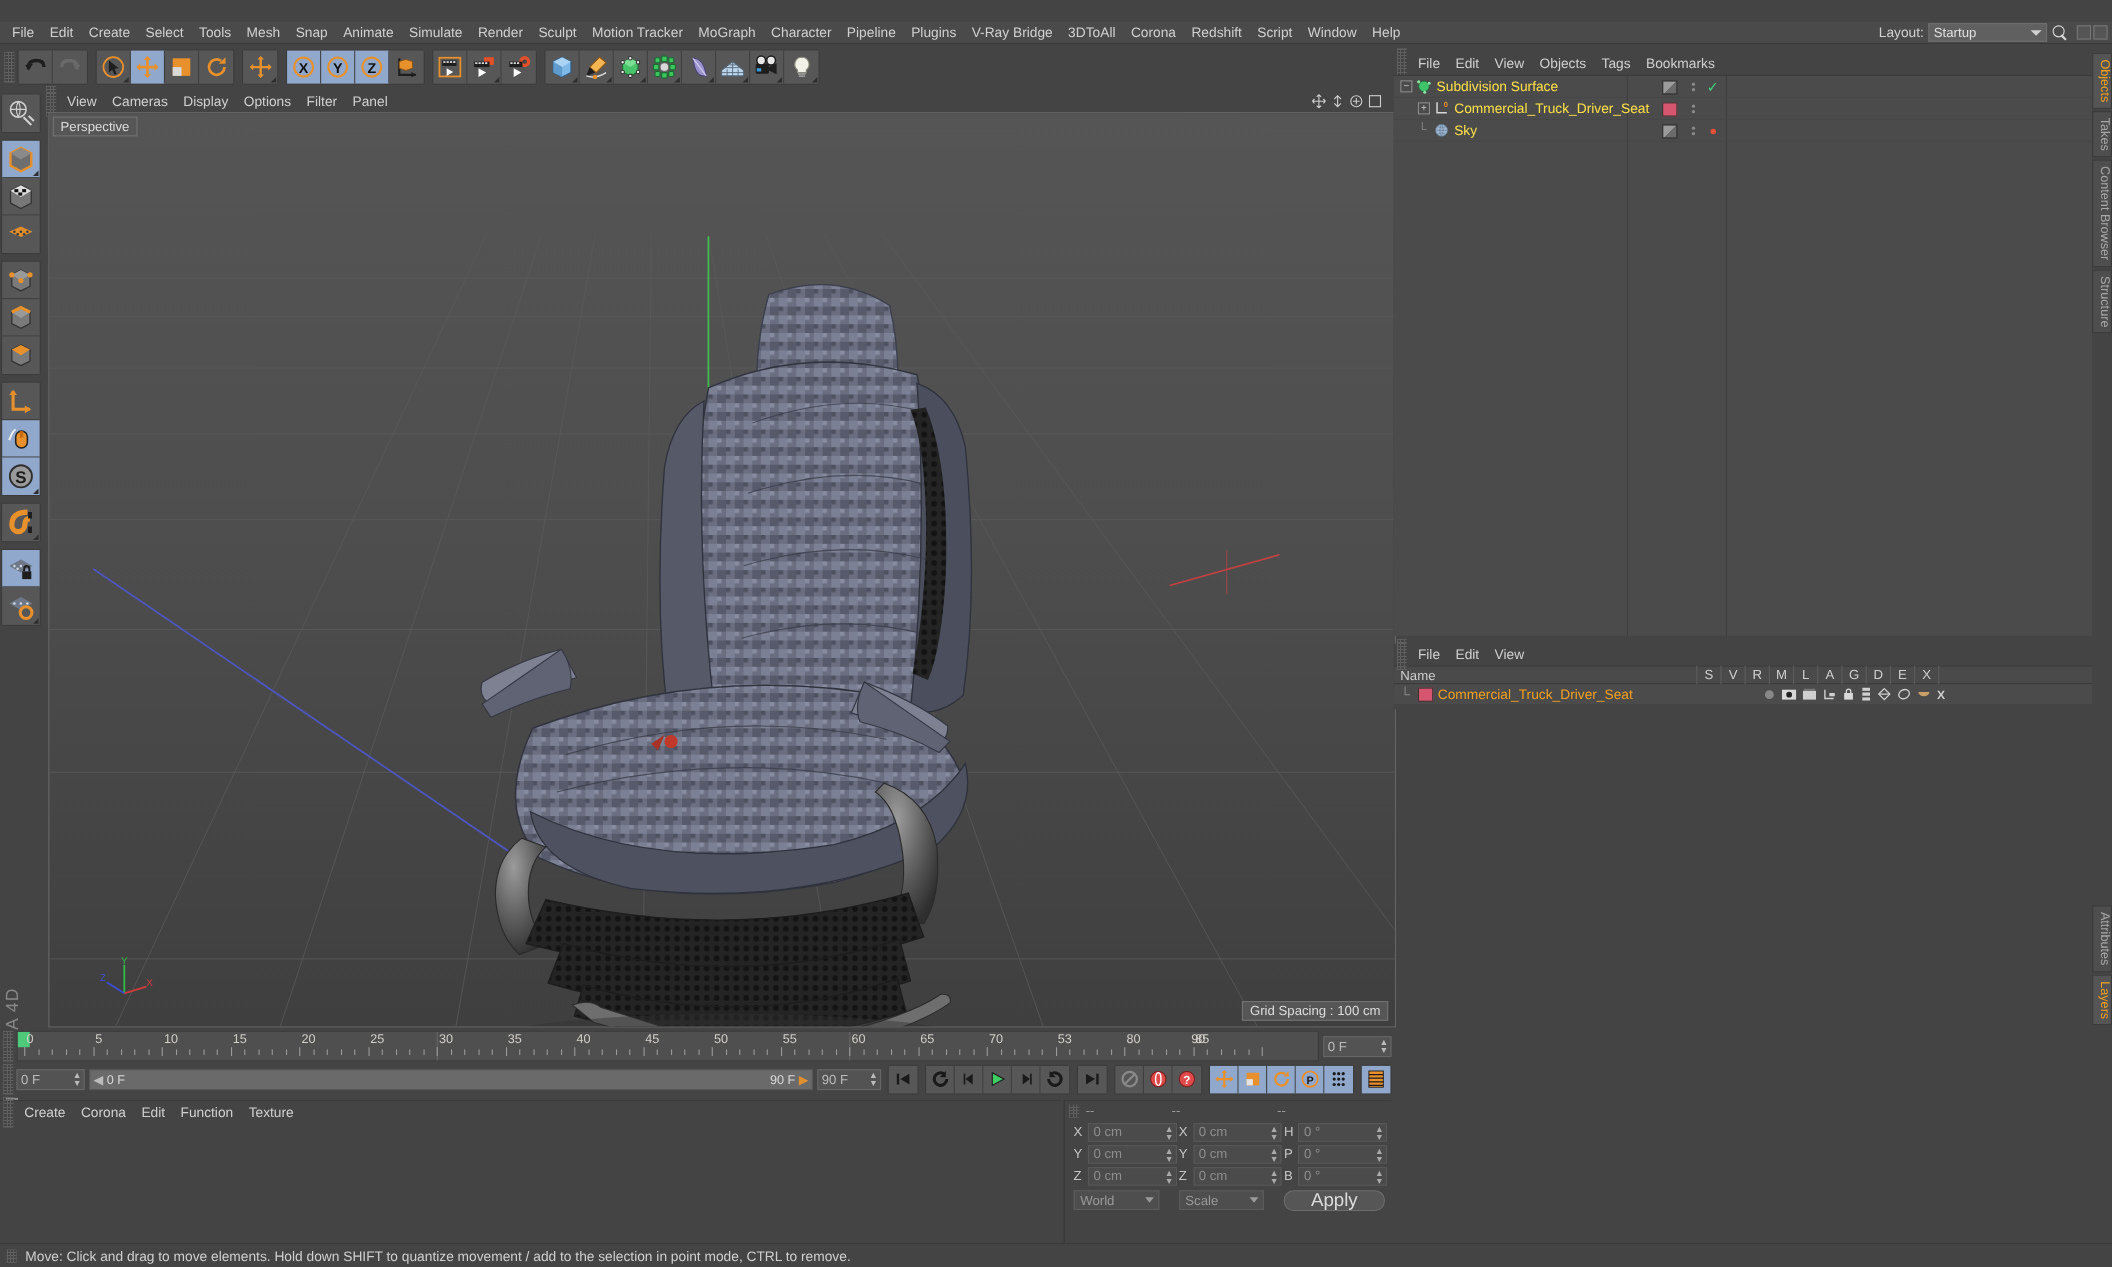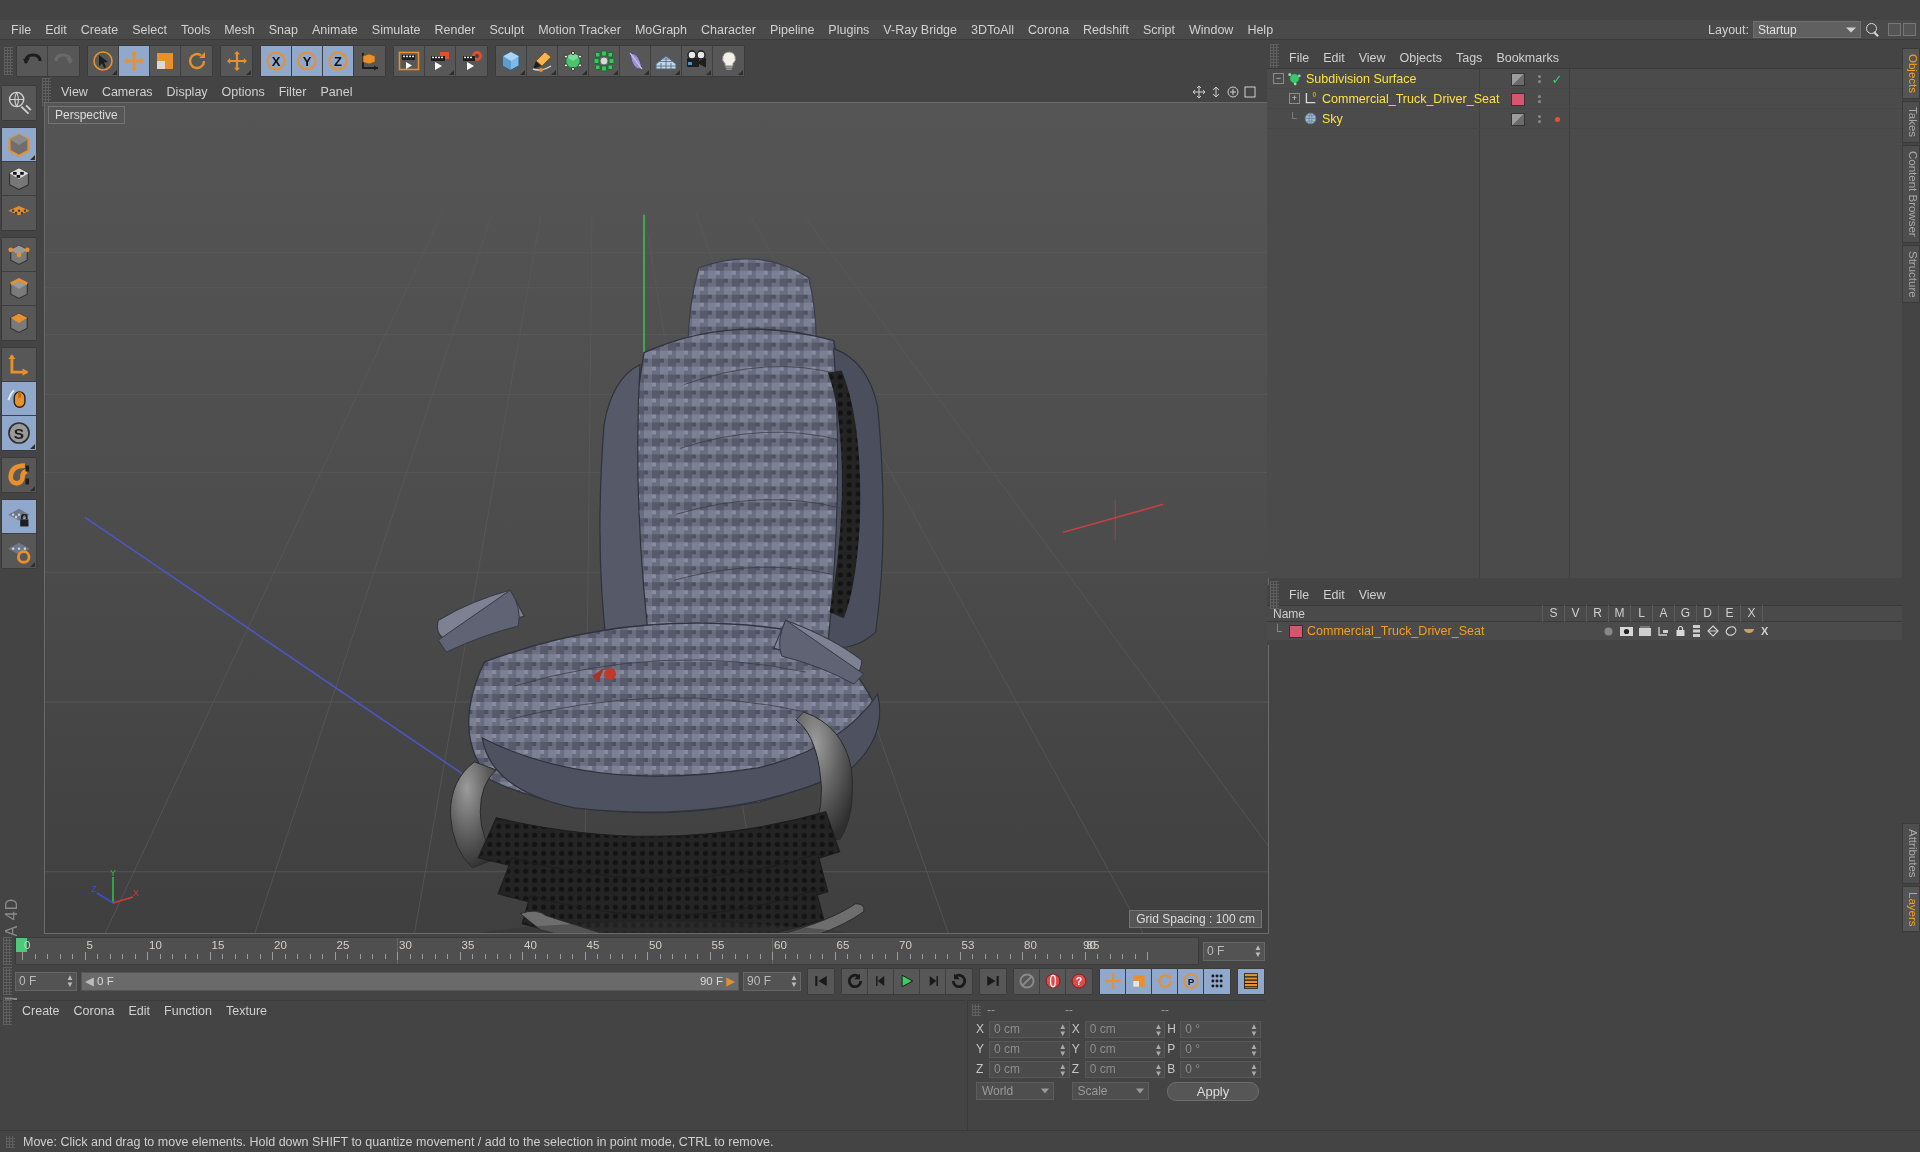--- a/index.html
+++ b/index.html
@@ -240,21 +240,21 @@
     font-size:12px; color:#9a9a9a; display:flex; align-items:center; padding:0 5px;
     position:relative;
   }
   .cdrop .caret{
     position:absolute; right:4px; top:50%; transform:translateY(-50%);
     width:0;height:0;border-left:4px solid transparent;border-right:4px solid transparent;
     border-top:5px solid #9a9a9a;
   }
   .applybtn {
     width:92px; height:19px; border-radius:9px; background:#565656; border:1px solid #6d6d6d;
-    color:#dcdcdc; font-size:13px; display:flex; align-items:center; justify-content:center;
+    color:#dcdcdc; font-size:17px; display:flex; align-items:center; justify-content:center;
   }
 
   
   .objmgr {
     position:absolute; left:1267px; top:48px; width:635px; height:530px;
     background:#444444;
   }
   .objmgr .obar { height:20px; display:flex; align-items:center; }
   .objtree {
     position:absolute; left:0; top:20px; width:635px; bottom:0;

